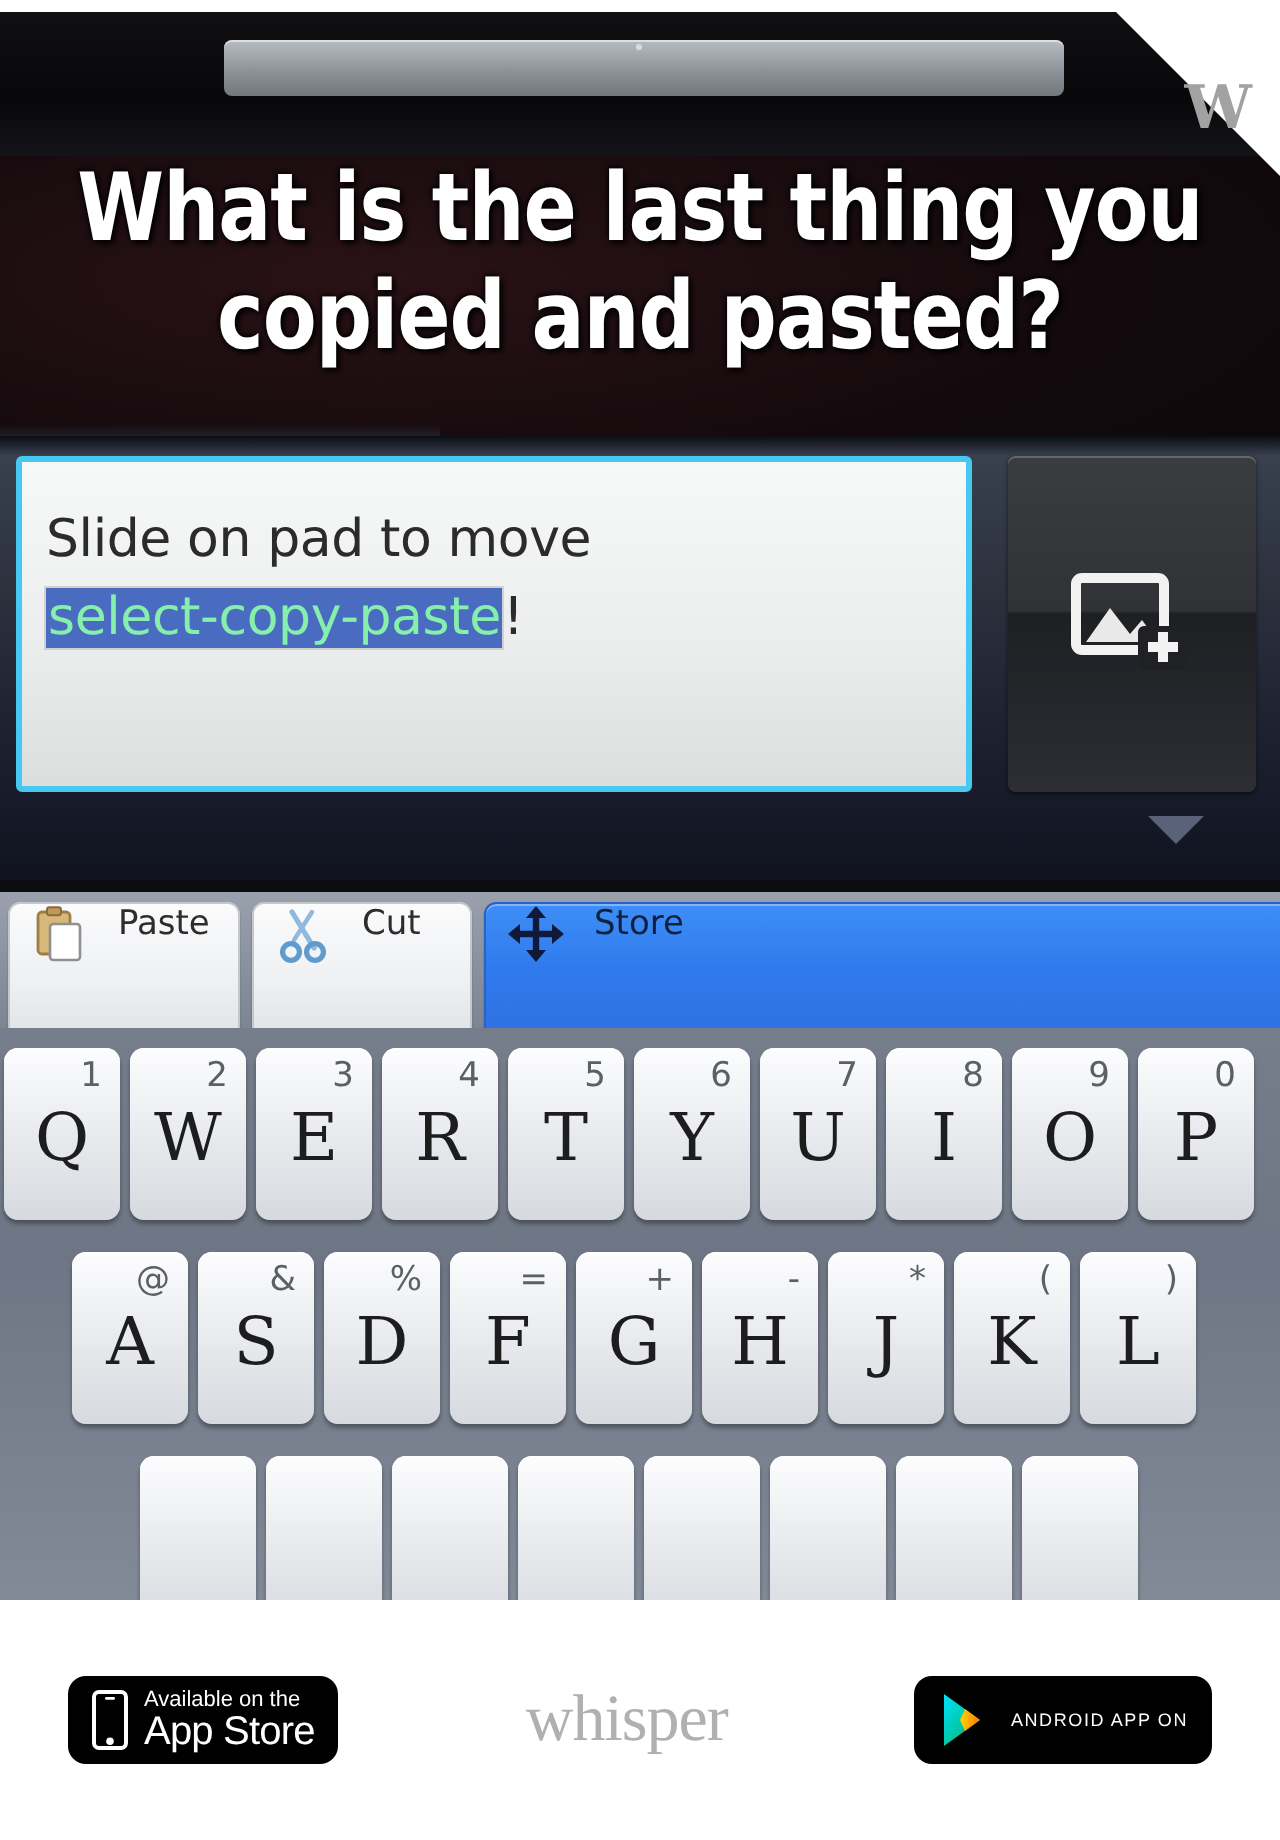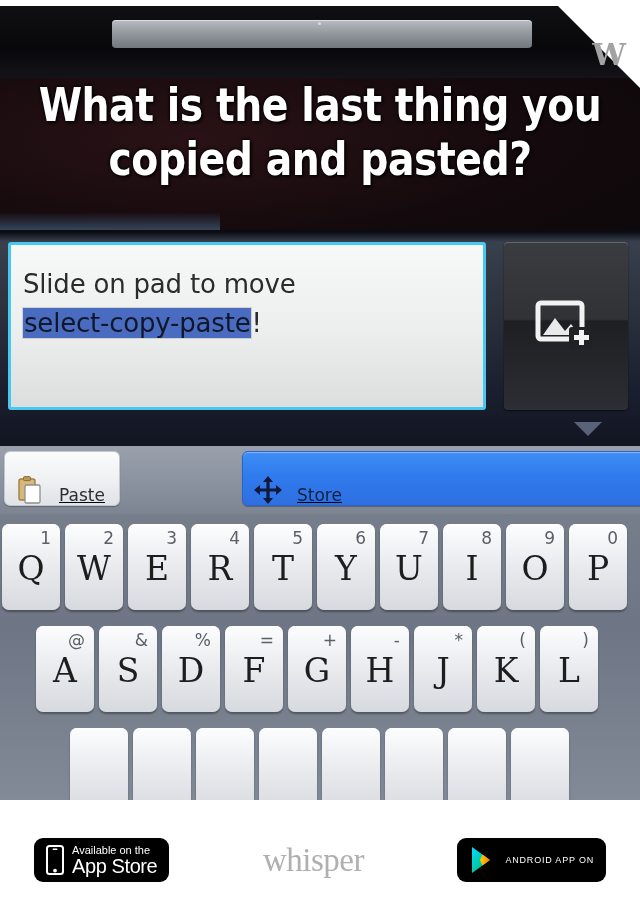--- a/index.html
+++ b/index.html
@@ -72,21 +72,21 @@
     position: absolute;
     left: 0; bottom: 0;
     width: 220px; height: 18px;
     background: linear-gradient(180deg, rgba(60,80,105,0) 0%, #3b4f68 100%);
     opacity: .85;
   }
 
   
   .screen {
     position: absolute;
-    left: 0; top: 226px;
+    left: 0; top: 212px;
     width: 640px;
     height: 222px;
     background: linear-gradient(180deg, #3b4250 0%, #2b313d 35%, #1b2030 70%, #10131f 100%);
   }
   .screen-inner-shadow {
     position: absolute;
     left: 0; top: 0;
     width: 640px; height: 10px;
     background: linear-gradient(180deg, #0b0d14 0%, rgba(11,13,20,0) 100%);
   }
@@ -107,21 +107,21 @@
   .tf-line {
     font-size: 26px;
     line-height: 39px;
     color: #2b2b2b;
     font-family: "DejaVu Sans", sans-serif;
     letter-spacing: -0.2px;
     white-space: nowrap;
   }
   .tf-line .sel {
     background: #4a6cc0;
-    color: #0f172a;
+    color: #86efac;
     padding: 0 1px;
     box-shadow: 0 0 0 1px rgba(0,0,0,.12);
   }
   .tf-caret {
     display: inline-block;
     width: 2px;
     height: 24px;
     background: #1a1a1a;
     vertical-align: -4px;
     margin-left: -1px;
@@ -165,26 +165,25 @@
     top: 446px;
     width: 640px;
     height: 68px;
     background: linear-gradient(180deg, #9aa1ac 0%, #8b93a0 50%, #7d8593 100%);
     padding-top: 4px;
     box-sizing: border-box;
   }
   .tb-btn {
     position: absolute;
     top: 5px;
-    height: 55px;
+    height: 72px;
     border-radius: 6px;
     box-sizing: border-box;
     display: flex;
-    align-items: flex-end;
-    text-decoration: underline;
+    align-items: flex-start;
   }
   .tb-btn.plain {
     background: linear-gradient(180deg, #fbfbfc 0%, #eef0f2 55%, #dfe2e6 100%);
     border: 1px solid #c3c8ce;
     box-shadow: 0 1px 1px rgba(0,0,0,.28);
   }
   .tb-btn.active {
     background: linear-gradient(180deg, #3f8ef5 0%, #2f7bee 45%, #2f6fe0 100%);
     border: 1px solid #2a63c8;
     box-shadow: 0 1px 1px rgba(0,0,0,.3), inset 0 1px 0 rgba(255,255,255,.35);
@@ -392,20 +391,31 @@
       <span class="tb-icon">
         <svg viewBox="0 0 30 30" width="30" height="30">
           <rect x="4" y="4" width="16" height="21" rx="2" fill="#d8b87a" stroke="#9d7f45" stroke-width="1.4"></rect>
           <rect x="8.5" y="1.6" width="7" height="4" rx="1.2" fill="#bb9a5c" stroke="#8a6d38" stroke-width="1"></rect>
           <rect x="10" y="10" width="15" height="18" rx="1.6" fill="#ffffff" stroke="#8f8f8f" stroke-width="1.3"></rect>
         </svg>
       </span>
       <span class="tb-label">Paste</span>
     </div>
 
+    <div class="tb-btn plain" id="btn-cut">
+      <span class="tb-icon">
+        <svg viewBox="0 0 30 30" width="30" height="30">
+          <path d="M9 4 L20 22" stroke="#8fb9dd" stroke-width="2.6" fill="none" stroke-linecap="round"></path>
+          <path d="M19 4 L10 18" stroke="#8fb9dd" stroke-width="2.2" fill="none" stroke-linecap="round"></path>
+          <circle cx="8.5" cy="24" r="4.2" fill="none" stroke="#5f9ccd" stroke-width="2.6"></circle>
+          <circle cx="20.5" cy="24" r="4.2" fill="none" stroke="#5f9ccd" stroke-width="2.6"></circle>
+        </svg>
+      </span>
+      <span class="tb-label">Cut</span>
+    </div>
 
     <div class="tb-btn active" id="btn-select">
       <span class="tb-icon">
         <svg viewBox="0 0 30 30" width="30" height="30">
           <path d="M15 1 L20 7 H16.6 V13.4 H23 V10 L29 15 L23 20 V16.6 H16.6 V23 H20 L15 29 L10 23 H13.4 V16.6 H7 V20 L1 15 L7 10 V13.4 H13.4 V7 H10 Z" fill="#10193a"></path>
         </svg>
       </span>
       <span class="tb-label">Store</span>
     </div>
   </div>

